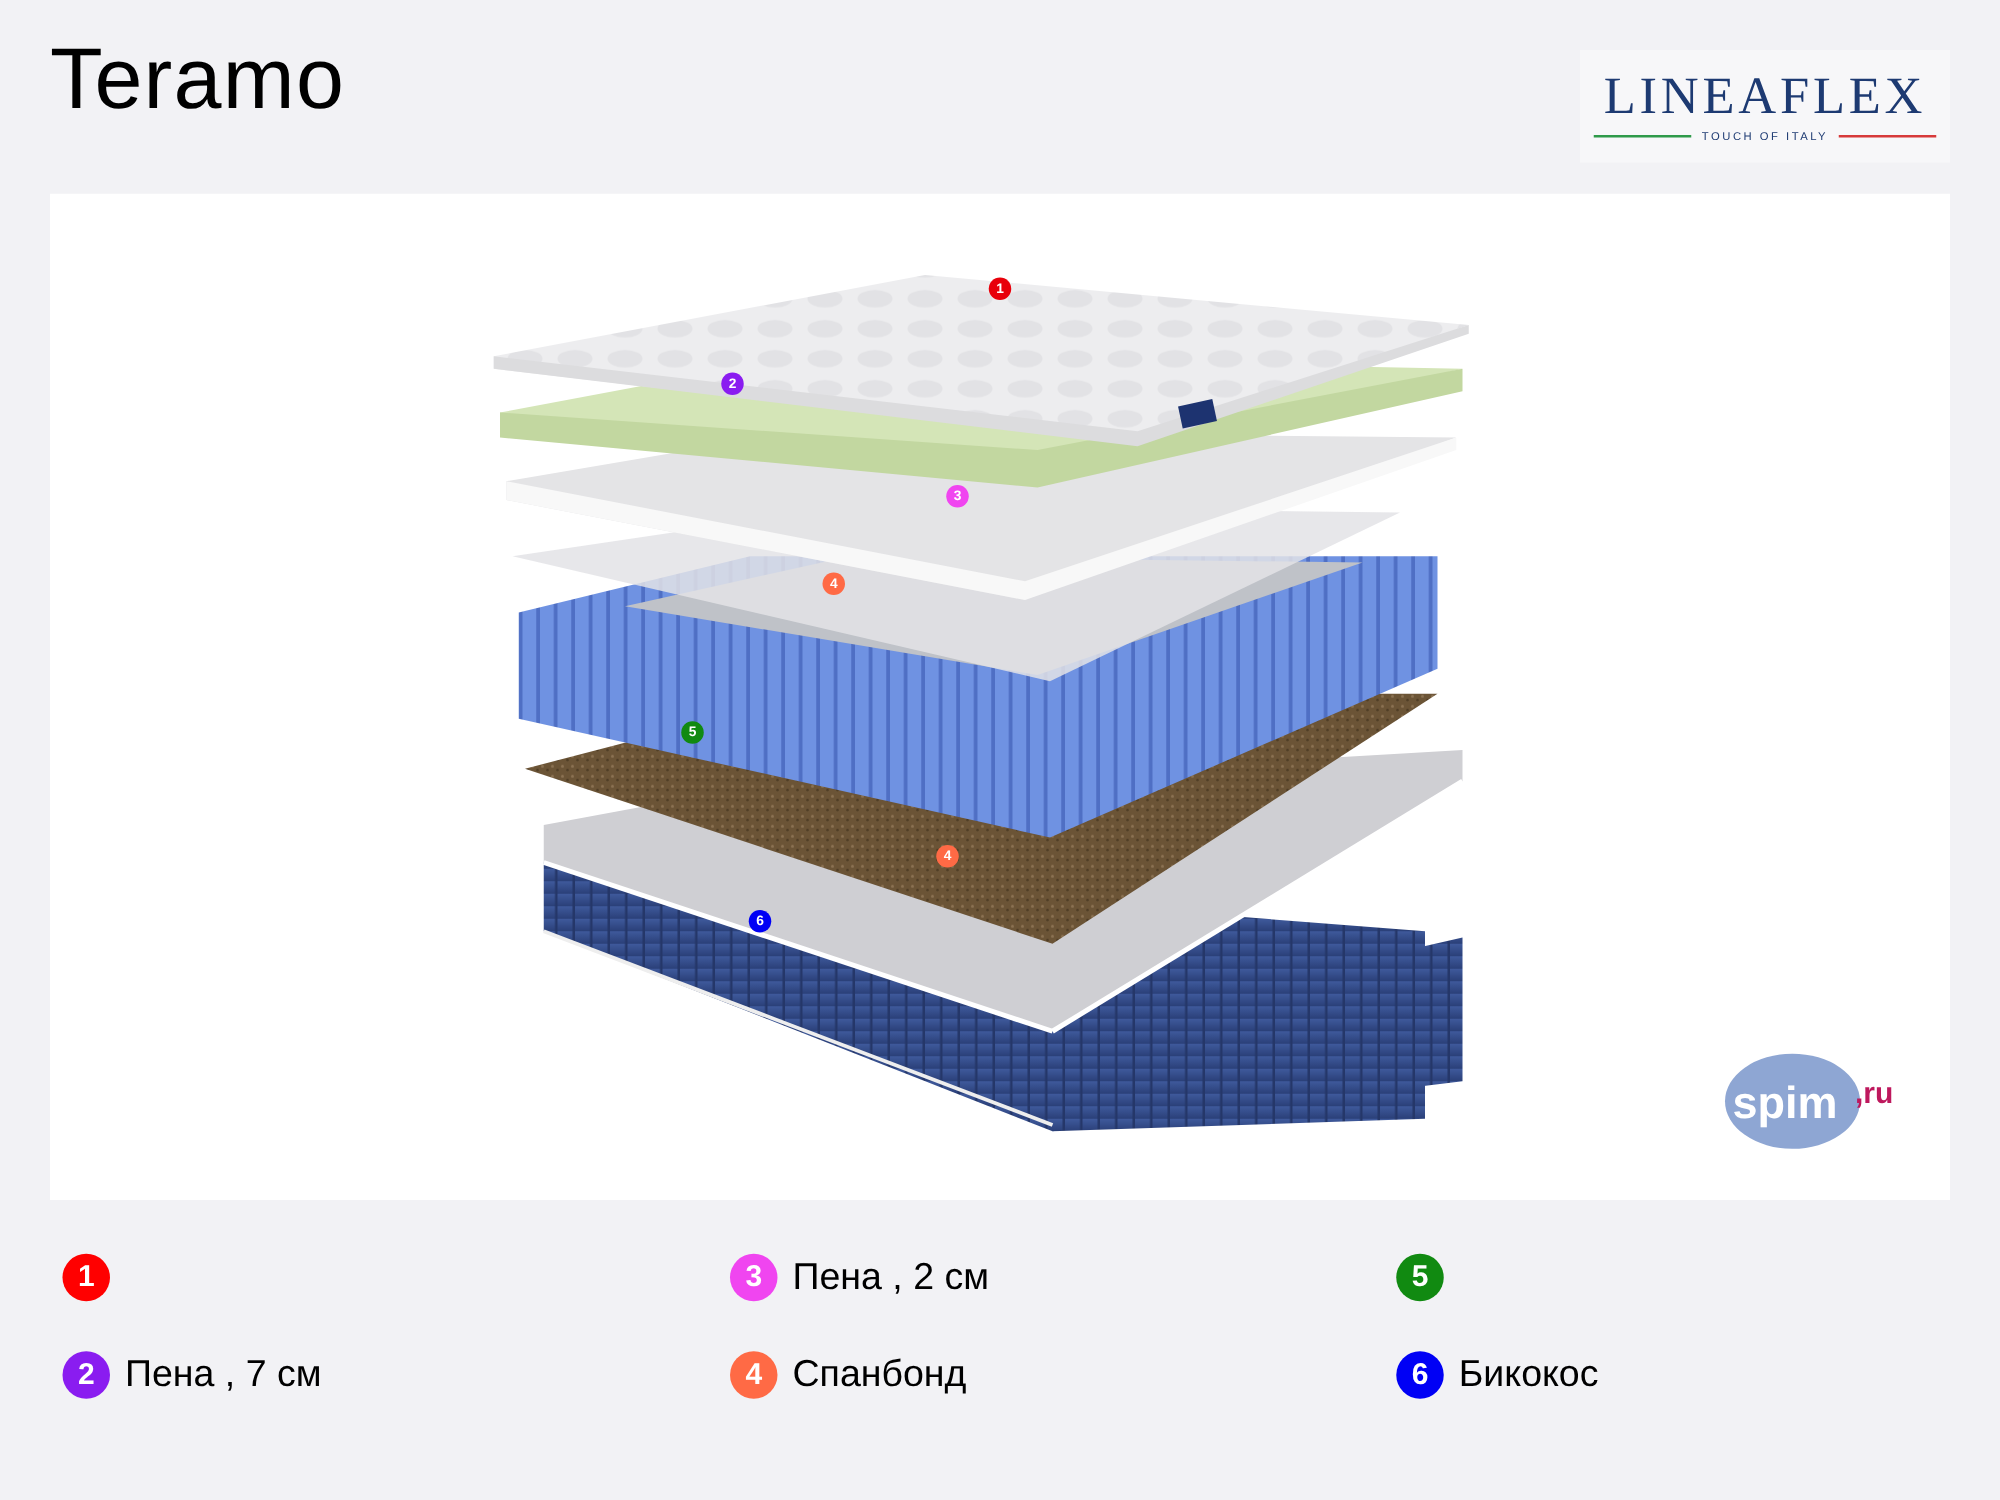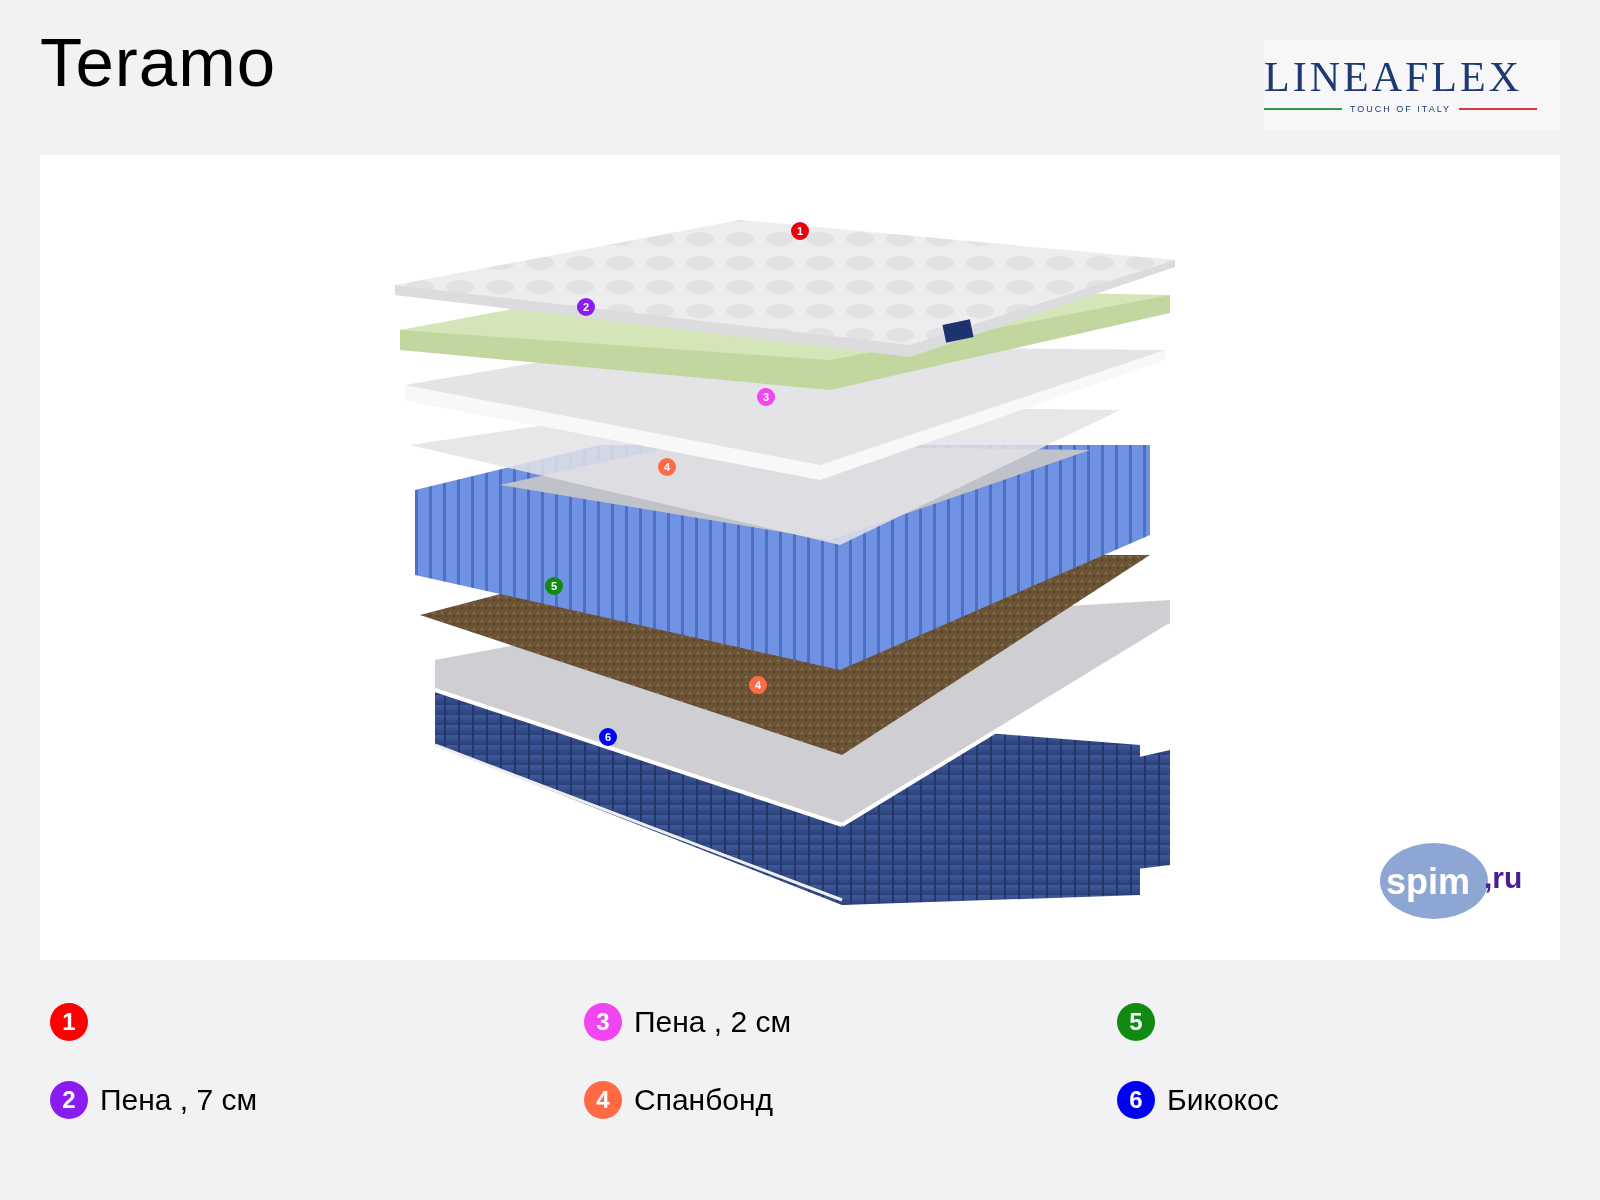--- a/index.html
+++ b/index.html
@@ -1,38 +1,38 @@
 <!DOCTYPE html>
 <html><head>
 <meta charset="utf-8">
 <style>
   * { box-sizing: border-box; margin: 0; padding: 0; }
   html, body { width: 1600px; height: 1200px; background: #f2f2f5; overflow: hidden; }
   body { position: relative; font-family: "Liberation Sans", "DejaVu Sans", sans-serif; color: #000; }
 
   .title { position: absolute; left: 40px; top: 28px; font-size: 69px; font-weight: 400; letter-spacing: 1px; line-height: 1; }
 
-  .brand-logo { position: absolute; left: 1264px; top: 40px; width: 296px; height: 90px; background: #f7f7f9; display: flex; flex-direction: column; justify-content: center; }
+  .brand-logo { position: absolute; left: 1264px; top: 40px; width: 296px; height: 90px; background: #f7f7f9; display: flex; flex-direction: column; align-items: center; justify-content: center; }
   .brand-name { font-family: "Liberation Serif", "DejaVu Serif", serif; font-size: 42px; color: #1d3a72; letter-spacing: 3px; line-height: 1; }
   .brand-tag { display: flex; align-items: center; gap: 8px; margin-top: 6px; }
   .brand-line { width: 78px; height: 2px; }
   .brand-line.green { background: #2f9a4a; }
   .brand-line.red { background: #d73a3a; }
   .brand-sub { font-size: 9px; letter-spacing: 2px; color: #1d3a72; }
 
   .panel { position: absolute; left: 40px; top: 155px; width: 1520px; height: 805px; background: #ffffff; }
 
   .illustration { position: absolute; left: 0; top: 0; width: 100%; height: 100%; }
 
   .marker { position: absolute; width: 18px; height: 18px; border-radius: 50%; color: #fff; font-size: 11px; font-weight: 700; display: flex; align-items: center; justify-content: center; transform: translate(-50%, -50%); }
 
   .spim { position: absolute; left: 1340px; top: 678px; width: 160px; height: 90px; }
   .spim-cloud { position: absolute; left: 0; top: 10px; width: 108px; height: 76px; border-radius: 50%; background: #8ea6d3; }
   .spim-text { position: absolute; left: 6px; top: 28px; font-size: 36px; font-weight: 700; color: #fff; letter-spacing: 0px; }
-  .spim-ru { position: absolute; left: 104px; top: 28px; font-size: 30px; font-weight: 700; color: #4c1d95; }
+  .spim-ru { position: absolute; left: 104px; top: 28px; font-size: 24px; font-weight: 700; color: #be185d; }
 
   .legend { position: absolute; left: 0; top: 995px; width: 1600px; height: 160px; }
   .legend-item { position: absolute; display: flex; align-items: center; gap: 12px; }
   .legend-badge { width: 38px; height: 38px; border-radius: 50%; color: #fff; font-weight: 700; font-size: 24px; display: flex; align-items: center; justify-content: center; }
   .legend-label { font-size: 30px; color: #000; white-space: nowrap; }
 </style>
 </head>
 <body>
 
 <h1 class="title">Teramo</h1>

